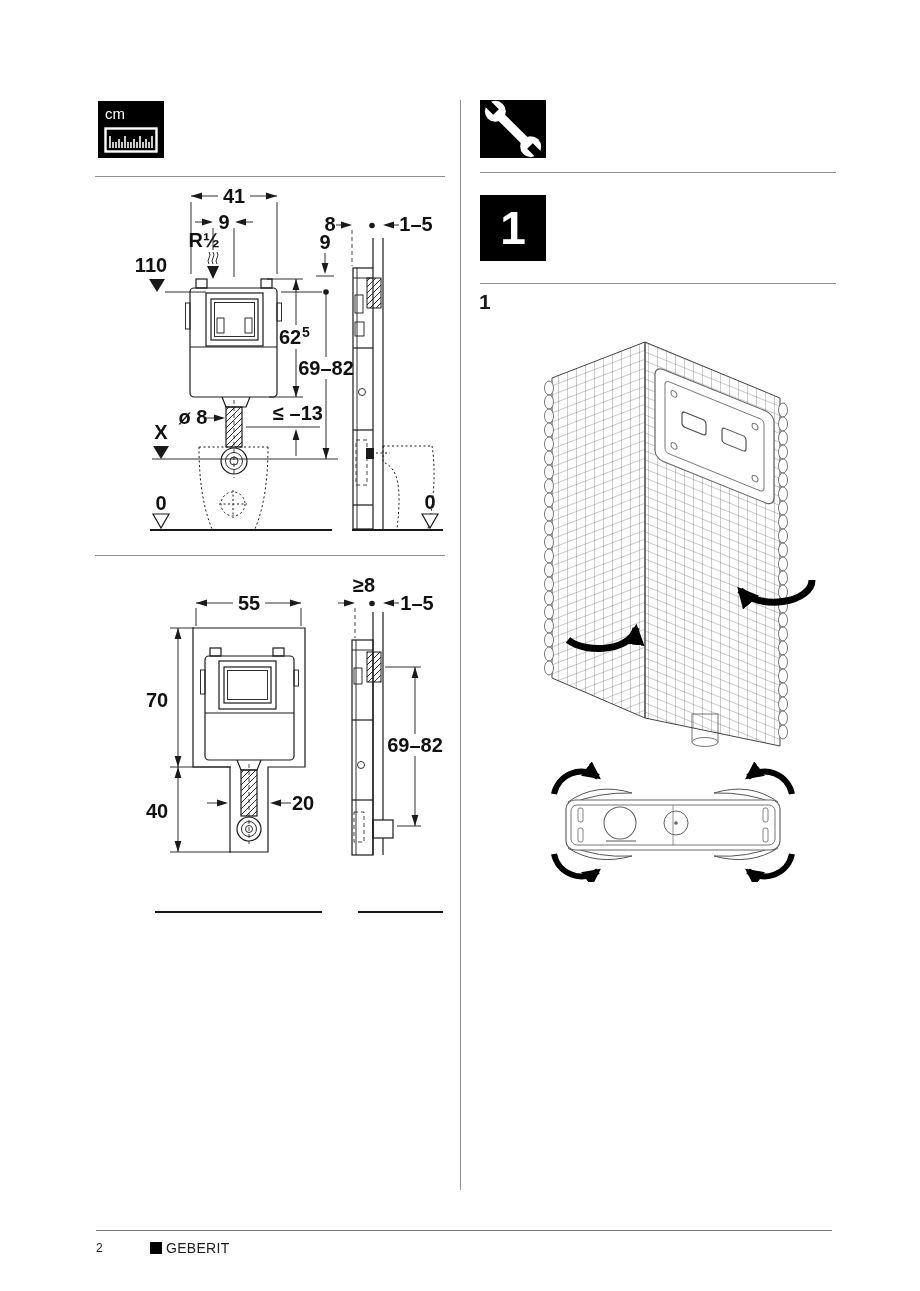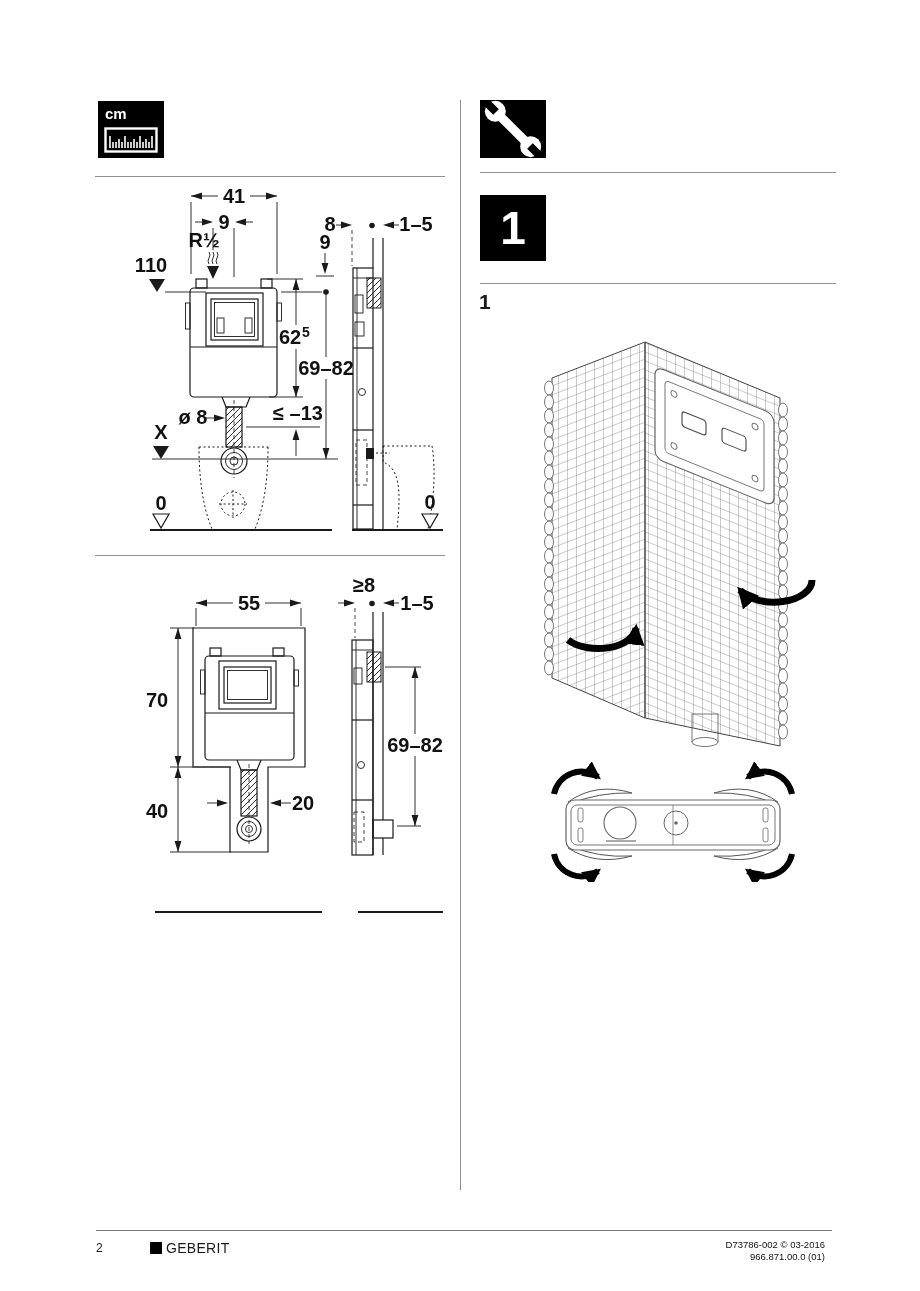--- a/index.html
+++ b/index.html
@@ -5,21 +5,21 @@
   html,body{margin:0;padding:0;background:#e8e8e8;}
   .page{
     position:relative;width:920px;height:1291px;background:#ffffff;
     font-family:"Liberation Sans", sans-serif;color:#1a1a1a;overflow:hidden;
     margin:0 auto;
   }
   .abs{position:absolute;}
   .sep{position:absolute;height:1px;background:#8f8f8f;}
   .vsep{position:absolute;width:1px;background:#8f8f8f;}
   .blackbox{position:absolute;background:#000;color:#fff;}
-  .cm-label{font-size:15px;font-weight:700;padding:4px 0 0 7px;}
+  .cm-label{font-size:15px;font-weight:400;padding:4px 0 0 7px;}
   .step-num{display:flex;align-items:center;justify-content:center;
     font-size:46px;font-weight:700;width:100%;height:100%;}
   .fig-label{font-size:21px;font-weight:700;}
   svg text{font-family:"Liberation Sans", sans-serif;fill:#111;}
   .dim{font-size:20px;font-weight:600;}
   .dimsup{font-size:14px;font-weight:600;}
   .footer-page{font-size:12px;}
   .logo-row{display:flex;align-items:center;gap:4px;}
   .logo-sq{width:12px;height:12px;background:#000;display:inline-block;}
   .logo-txt{font-size:14px;font-weight:400;letter-spacing:.3px;}
@@ -434,18 +434,14 @@
     <path d="M6,92 A28,28 0 0 0 50,109" fill="none" stroke="#000" stroke-width="6" marker-end="url(#mTOP)"></path>
     <path d="M244,92 A28,28 0 0 1 200,109" fill="none" stroke="#000" stroke-width="6" marker-end="url(#mTOP)"></path>
   </svg>
 
   <div class="sep" style="left:96px;top:1230px;width:736px;background:#777;"></div>
   <div class="abs footer-page" style="left:96px;top:1241px;">2</div>
   <div class="abs logo-row" style="left:150px;top:1240px;">
     <span class="logo-sq"></span>
     <span class="logo-txt">GEBERIT</span>
   </div>
-  <div class="abs footer-right" style="right:95px;top:1239px;width:220px;">
-    <div>D73786-002 © 03-2016</div>
-    <div>966.871.00.0 (01)</div>
-  </div>
 
 </div>
 
 </body></html>

